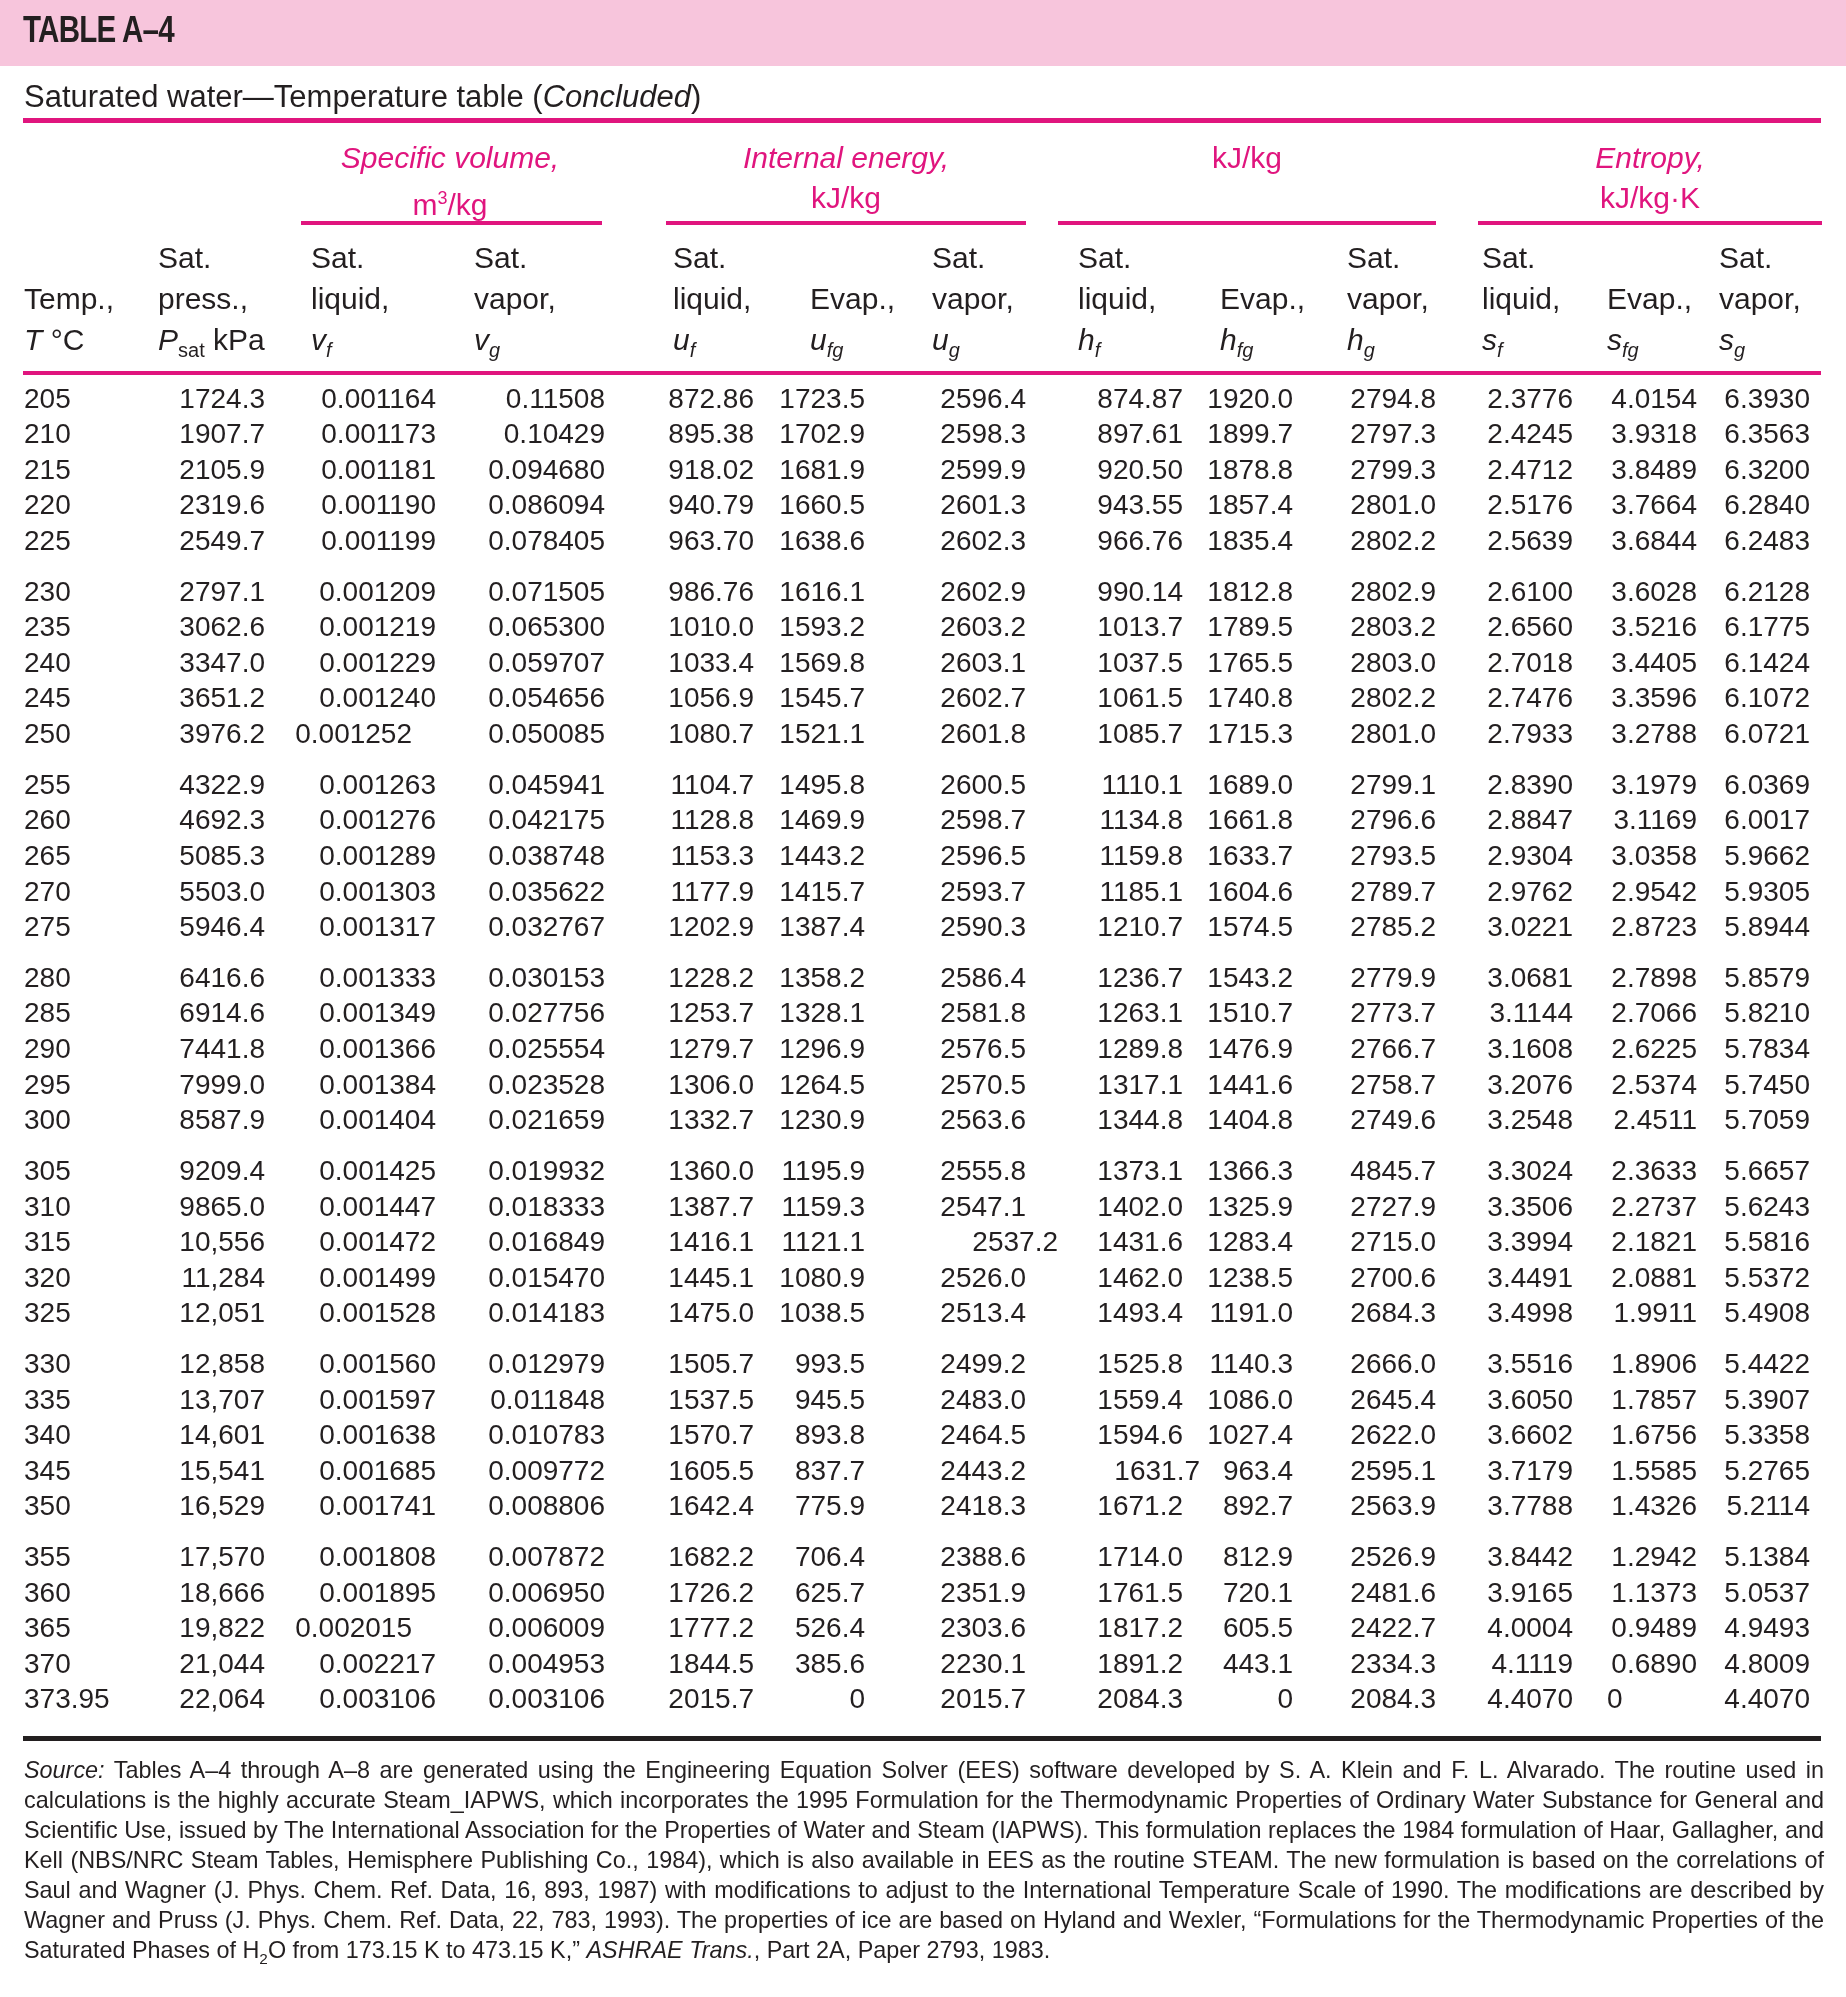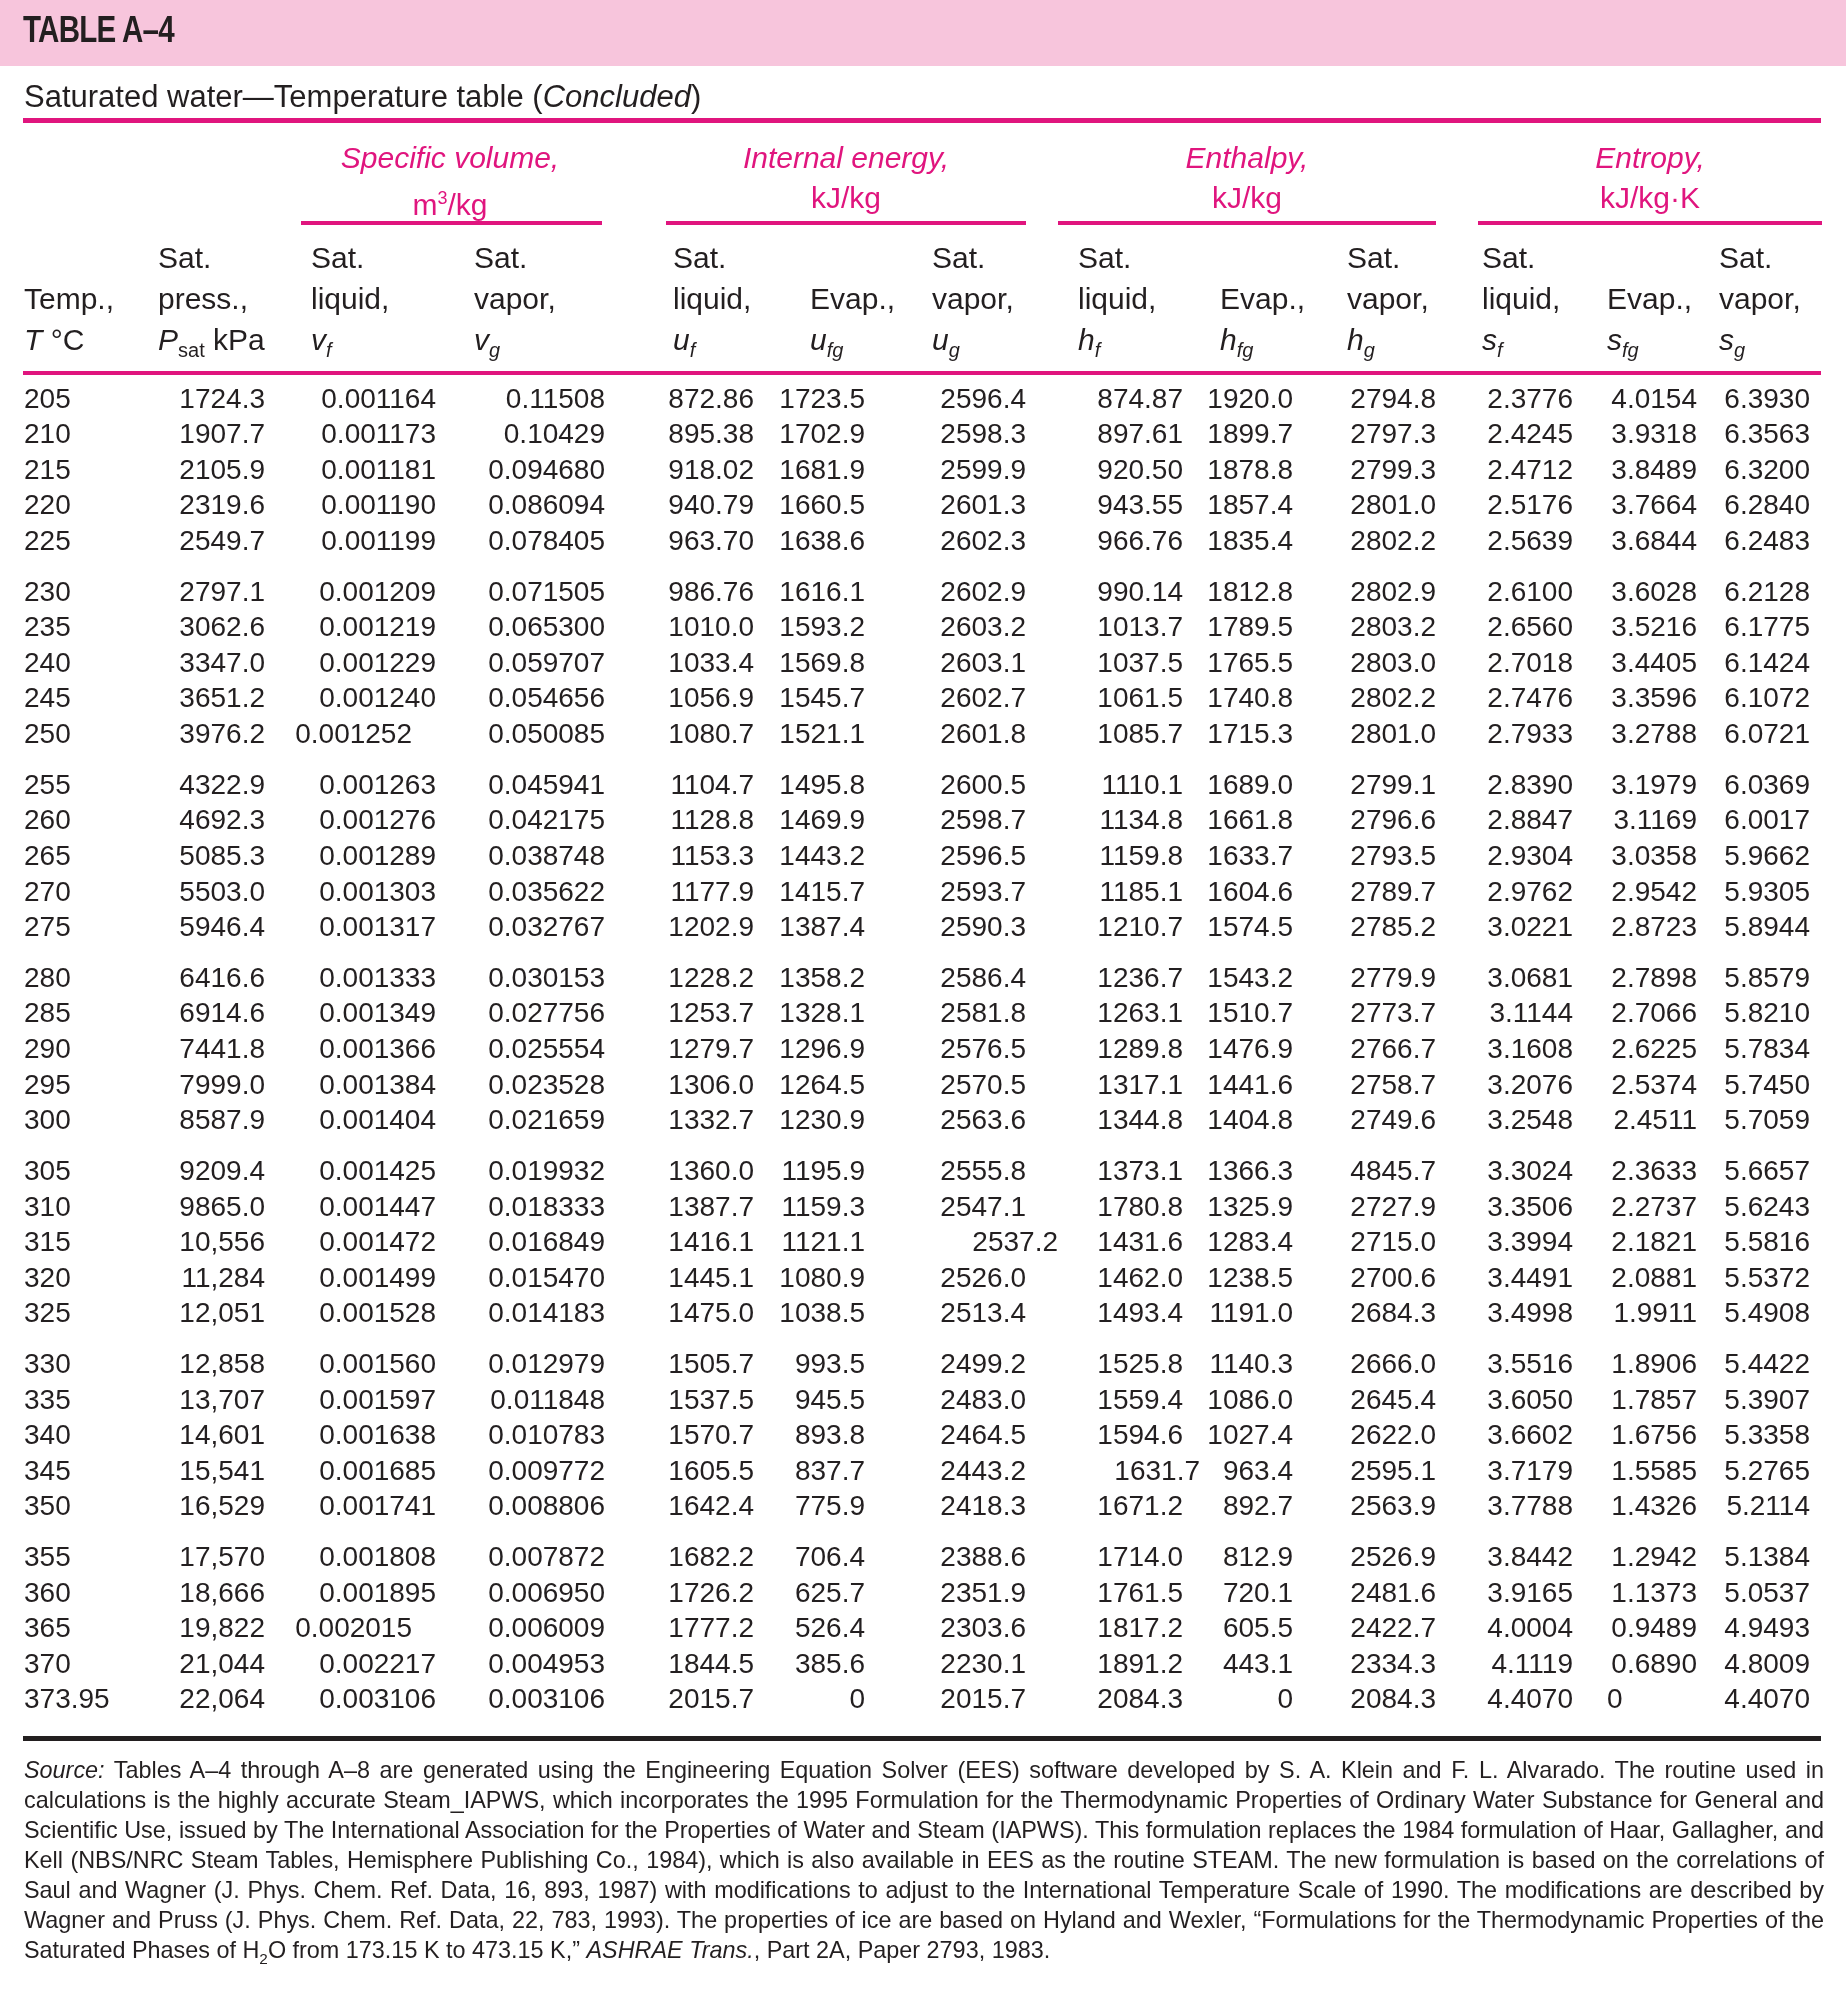--- a/index.html
+++ b/index.html
@@ -44,21 +44,20 @@
 </div>
 <div class="group-line" style="left:301px; top:221px; width:301px;"></div>
 
 <div class="group" style="left:666px; top:138px; width:360px;">
   <div class="gname">Internal energy,</div>
   <div class="gunit">kJ/kg</div>
 </div>
 <div class="group-line" style="left:666px; top:221px; width:360px;"></div>
 
 <div class="group" style="left:1058px; top:138px; width:378px;">
-  <div class="gname">Enthalpy,</div>
   <div class="gunit">kJ/kg</div>
 </div>
 <div class="group-line" style="left:1058px; top:221px; width:378px;"></div>
 
 <div class="group" style="left:1478px; top:138px; width:344px;">
   <div class="gname">Entropy,</div>
   <div class="gunit">kJ/kg·K</div>
 </div>
 <div class="group-line" style="left:1478px; top:221px; width:344px;"></div>
 
@@ -448,21 +447,21 @@
       <div class="cell" style="right: 36px;">5.6657</div>
     </div>
     <div class="datarow" style="top: 1189px;">
       <div class="cell left" style="left: 24px;">310</div>
       <div class="cell" style="right: 1581px;">9865.0</div>
       <div class="cell" style="right: 1410px;">0.001447</div>
       <div class="cell" style="right: 1241px;">0.018333</div>
       <div class="cell" style="right: 1092px;">1387.7</div>
       <div class="cell" style="right: 981px;">1159.3</div>
       <div class="cell" style="right: 820px;">2547.1</div>
-      <div class="cell" style="right: 663px;">1780.8</div>
+      <div class="cell" style="right: 663px;">1402.0</div>
       <div class="cell" style="right: 553px;">1325.9</div>
       <div class="cell" style="right: 410px;">2727.9</div>
       <div class="cell" style="right: 273px;">3.3506</div>
       <div class="cell" style="right: 149px;">2.2737</div>
       <div class="cell" style="right: 36px;">5.6243</div>
     </div>
     <div class="datarow" style="top: 1224px;">
       <div class="cell left" style="left: 24px;">315</div>
       <div class="cell" style="right: 1581px;">10,556</div>
       <div class="cell" style="right: 1410px;">0.001472</div>

